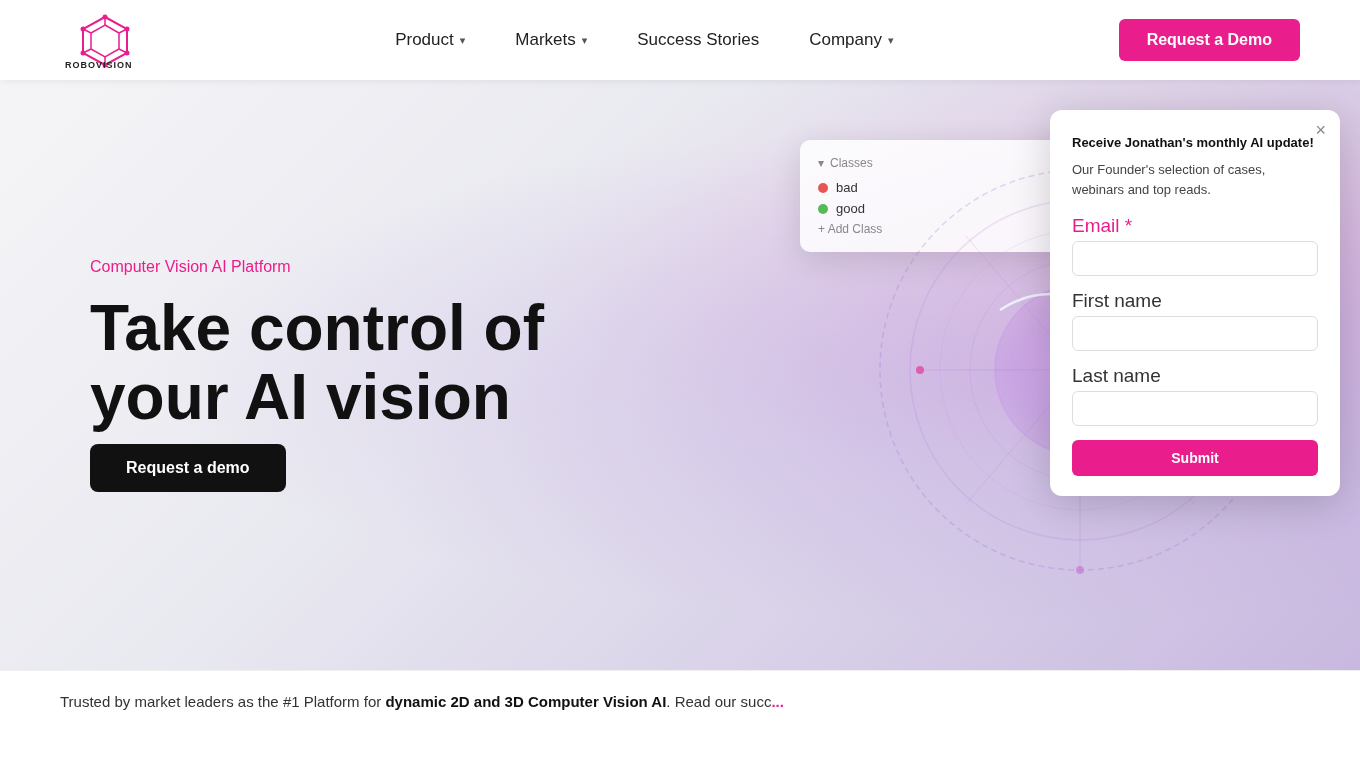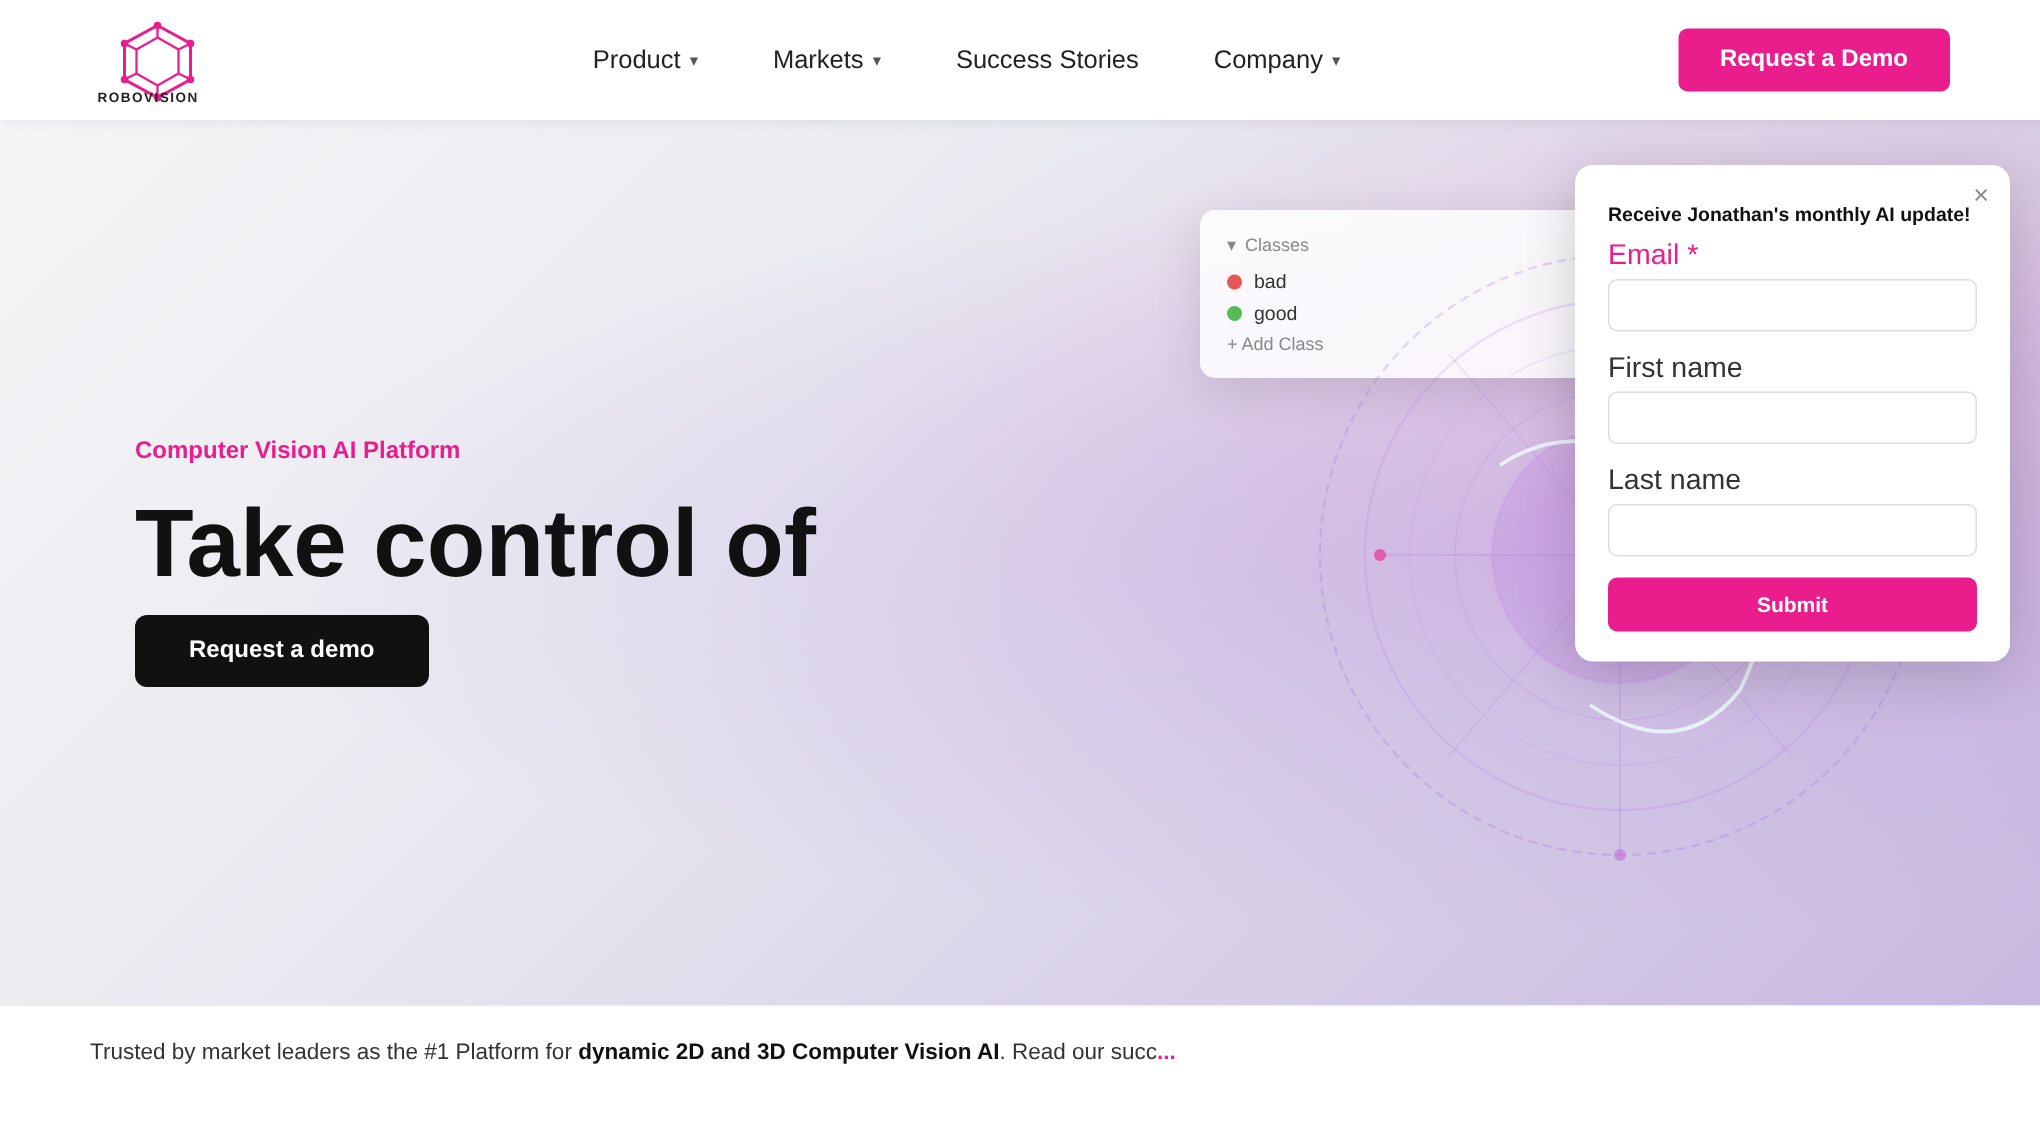--- a/index.html
+++ b/index.html
@@ -61,21 +61,21 @@
     .hero-circle {
       position: absolute; right: 60px; top: 50px;
       width: 440px; height: 480px;
     }
 
     .hero-content {
       position: relative; z-index: 10;
       padding-left: 90px; max-width: 620px;
     }
     .hero-tag {
-      font-size: 16px; font-weight: 700; color: #e91e8c;
+      font-size: 16px; font-weight: 400; color: #e91e8c;
       margin-bottom: 18px;
     }
     .hero-title {
       font-size: 64px; font-weight: 800; line-height: 1.08;
       color: #111; margin-bottom: 12px;
     }
     .hero-desc {
       font-size: 17px; color: #333; line-height: 1.7; margin-bottom: 36px;
       max-width: 540px;
     }
@@ -230,28 +230,30 @@
       <circle cx="220" cy="240" r="3" fill="#e91e8c"></circle>
 
       <path d="M 140 180 Q 200 140 280 200 Q 340 250 300 330 Q 260 380 200 340" fill="none" stroke="rgba(240,255,255,0.8)" stroke-width="2.5"></path>
     </svg>
   </div>
 
   <div class="hero-content">
     <div class="hero-tag">Computer Vision AI Platform</div>
     <h1 class="hero-title">
       <span>Take control of</span><br>
+      <span>your AI vision</span>
     </h1>
     <button class="hero-btn">Request a demo</button>
   </div>
 </section>
 
 <div class="popup">
   <button class="popup-close">×</button>
   <div class="popup-title">Receive Jonathan's monthly AI update!</div>
+  <div class="popup-sub">Our Founder's selection of cases, webinars and top reads.</div>
   <label>
     <span>Email</span>
     <span style="color:#e91e8c;">*</span>
   </label>
   <input type="email" style="">
   <label>First name</label>
   <input type="text" style="">
   <label>Last name</label>
   <input type="text" style="">
   <button class="popup-submit">Submit</button>

